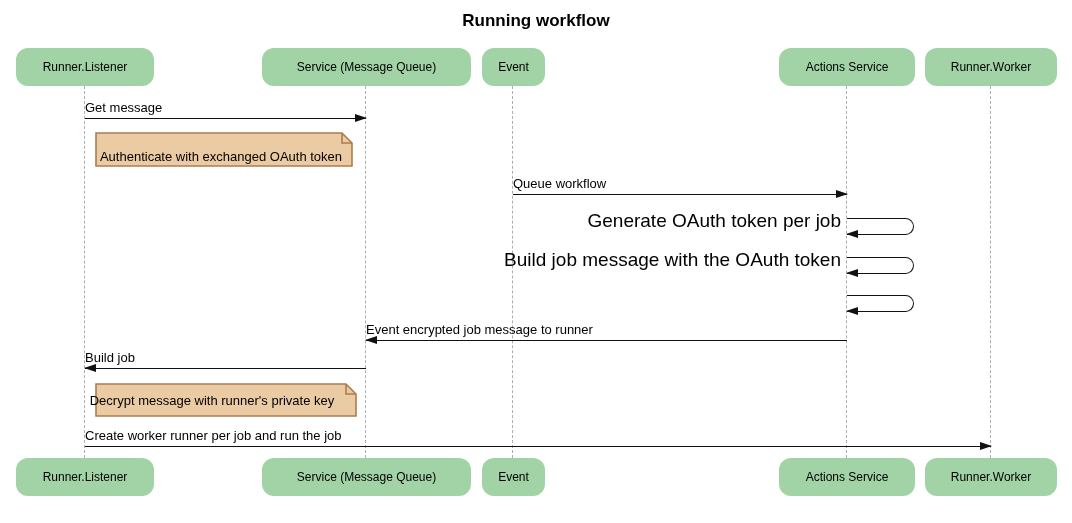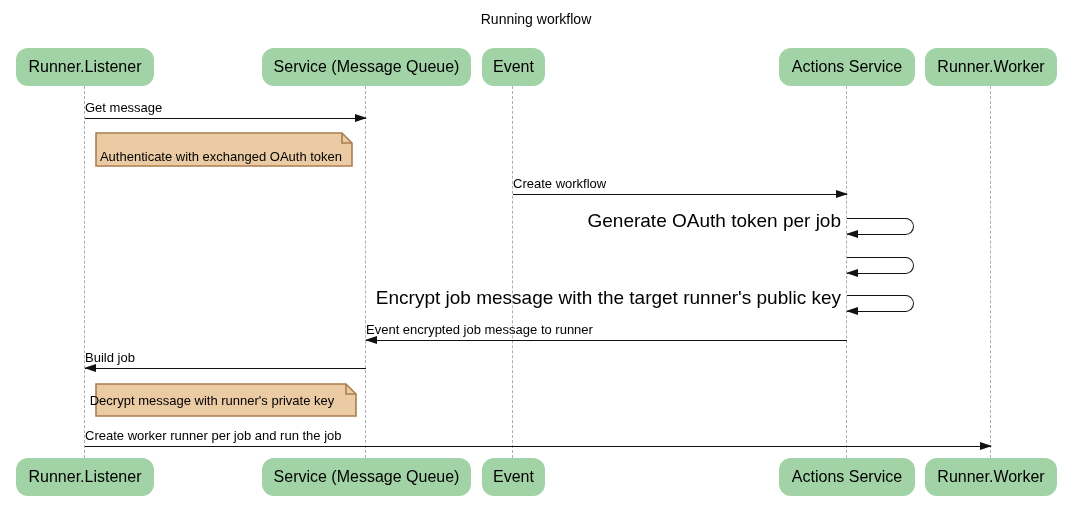--- a/index.html
+++ b/index.html
@@ -9,32 +9,32 @@
     height: 523px;
     background: #ffffff;
     font-family: "Liberation Sans", sans-serif;
     color: #000;
     overflow: hidden;
   }
   .title {
     position: absolute;
     left: 0; right: 0; top: 11px;
     text-align: center;
-    font-size: 14px;
-    font-weight: normal;
+    font-size: 17px;
+    font-weight: bold;
   }
   .actor {
     position: absolute;
     height: 38px;
     background: #A2D3A6;
     border-radius: 12px;
     display: flex;
     align-items: center;
     justify-content: center;
-    font-size: 16px;
+    font-size: 12px;
     white-space: nowrap;
   }
   .actor.top { top: 48px; }
   .actor.bottom { top: 458px; }
   .lifeline {
     position: absolute;
     top: 86px;
     height: 372px;
     width: 0;
     border-left: 1.5px dashed #ADADAD;
@@ -142,35 +142,35 @@
 
   <div class="note" style="left:95px;top:132px;width:258px;height:49px">
     <svg width="258" height="35" viewBox="0 0 258 35">
       <path d="M1,1 L247,1 L257,11 L257,34 L1,34 Z" fill="#EBCBA4" stroke="#AA7E4F" stroke-width="1.6"></path>
       <path d="M247,1 L247,11 L257,11" fill="none" stroke="#AA7E4F" stroke-width="1.6"></path>
     </svg>
     <span class="note-text">Authenticate with exchanged OAuth token</span>
   </div>
 
   <div class="msg" style="left:513px;width:334px;top:194px">
-    <div class="label">Create workflow</div>
+    <div class="label">Queue workflow</div>
     <div class="line"></div>
     <div class="head right"></div>
   </div>
 
   <div class="loop-label" style="top:210px">Generate OAuth token per job</div>
   <div class="loop" style="top:218px">
     <div class="head loopback"></div>
   </div>
 
+  <div class="loop-label" style="top:249px">Build job message with the OAuth token</div>
   <div class="loop" style="top:257px">
     <div class="head loopback"></div>
   </div>
 
-  <div class="loop-label" style="top:287px">Encrypt job message with the target runner's public key</div>
   <div class="loop" style="top:295px">
     <div class="head loopback"></div>
   </div>
 
   <div class="msg" style="left:366px;width:481px;top:340px">
     <div class="label">Event encrypted job message to runner</div>
     <div class="line"></div>
     <div class="head left"></div>
   </div>
 

